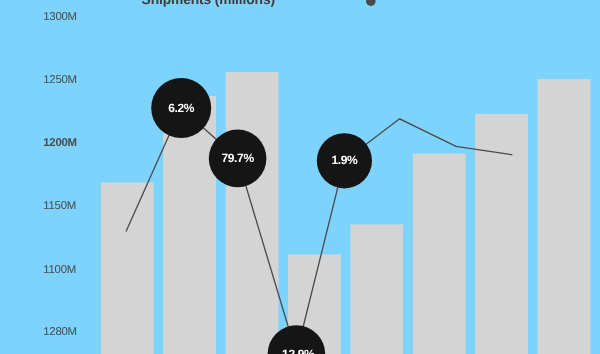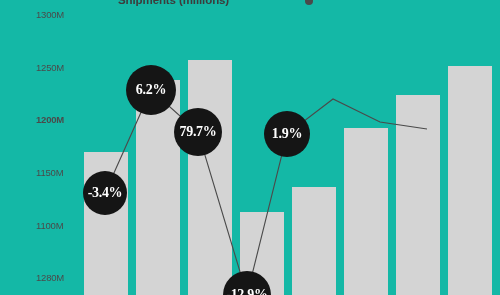--- a/index.html
+++ b/index.html
@@ -9,21 +9,21 @@
   }
   body {
     font-family: "Liberation Sans", sans-serif;
     -webkit-font-smoothing: antialiased;
   }
   #chart-root {
     position: relative;
     width: 500px;
     height: 295px;
     overflow: hidden;
-    background: #14b8a6;
+    background: #7dd3fc;
   }
 
   
   .title-band {
     position: absolute;
     left: 0;
     top: -6px;
     width: 500px;
     height: 16px;
     overflow: hidden;
@@ -90,25 +90,24 @@
     position: absolute;
     border-radius: 50%;
     background: #151515;
     display: flex;
     align-items: center;
     justify-content: center;
     transform: translate(-50%, -50%);
   }
   .marker-label {
     color: #ffffff;
-    font-size: 14px;
+    font-size: 10px;
     font-weight: bold;
     letter-spacing: -0.3px;
     white-space: nowrap;
-    font-family: Liberation Serif, serif;
   }
 </style>
 </head>
 <body>
 
 <div id="chart-root">
 
   <div class="title-band">
     <div class="chart-title">Shipments (millions)</div>
     <div class="legend-dot"></div>
@@ -132,23 +131,20 @@
         <div class="bar" style="left: 344px; width: 44px; height: 167px; background: rgb(212, 212, 212);"></div>
         <div class="bar" style="left: 396px; width: 44px; height: 200px; background: rgb(212, 212, 212);"></div>
         <div class="bar" style="left: 448px; width: 44px; height: 229px; background: rgb(212, 212, 212);"></div>
       </div>
   </div>
 
   <svg class="overlay" id="line-overlay" viewBox="0 0 500 295">
     <polyline id="growth-line" fill="none" stroke="#4a4a4a" stroke-width="1.1" points="105,193 151,90 198,132 247,295 287,134 333,99 380,122 427,129"></polyline>
   </svg>
   <div id="markers" class="overlay">
-      <div class="marker" style="left: 105px; top: 193px; width: 44px; height: 44px; background: rgb(21, 21, 21);">
-        <span class="marker-label" style="color: rgb(255, 255, 255);">-3.4%</span>
-      </div>
       <div class="marker" style="left: 151px; top: 90px; width: 50px; height: 50px; background: rgb(21, 21, 21);">
         <span class="marker-label" style="color: rgb(255, 255, 255);">6.2%</span>
       </div>
       <div class="marker" style="left: 198px; top: 132px; width: 48px; height: 48px; background: rgb(21, 21, 21);">
         <span class="marker-label" style="color: rgb(255, 255, 255);">79.7%</span>
       </div>
       <div class="marker" style="left: 247px; top: 295px; width: 48px; height: 48px; background: rgb(21, 21, 21);">
         <span class="marker-label" style="color: rgb(255, 255, 255);">-12.9%</span>
       </div>
       <div class="marker" style="left: 287px; top: 134px; width: 46px; height: 46px; background: rgb(21, 21, 21);">

